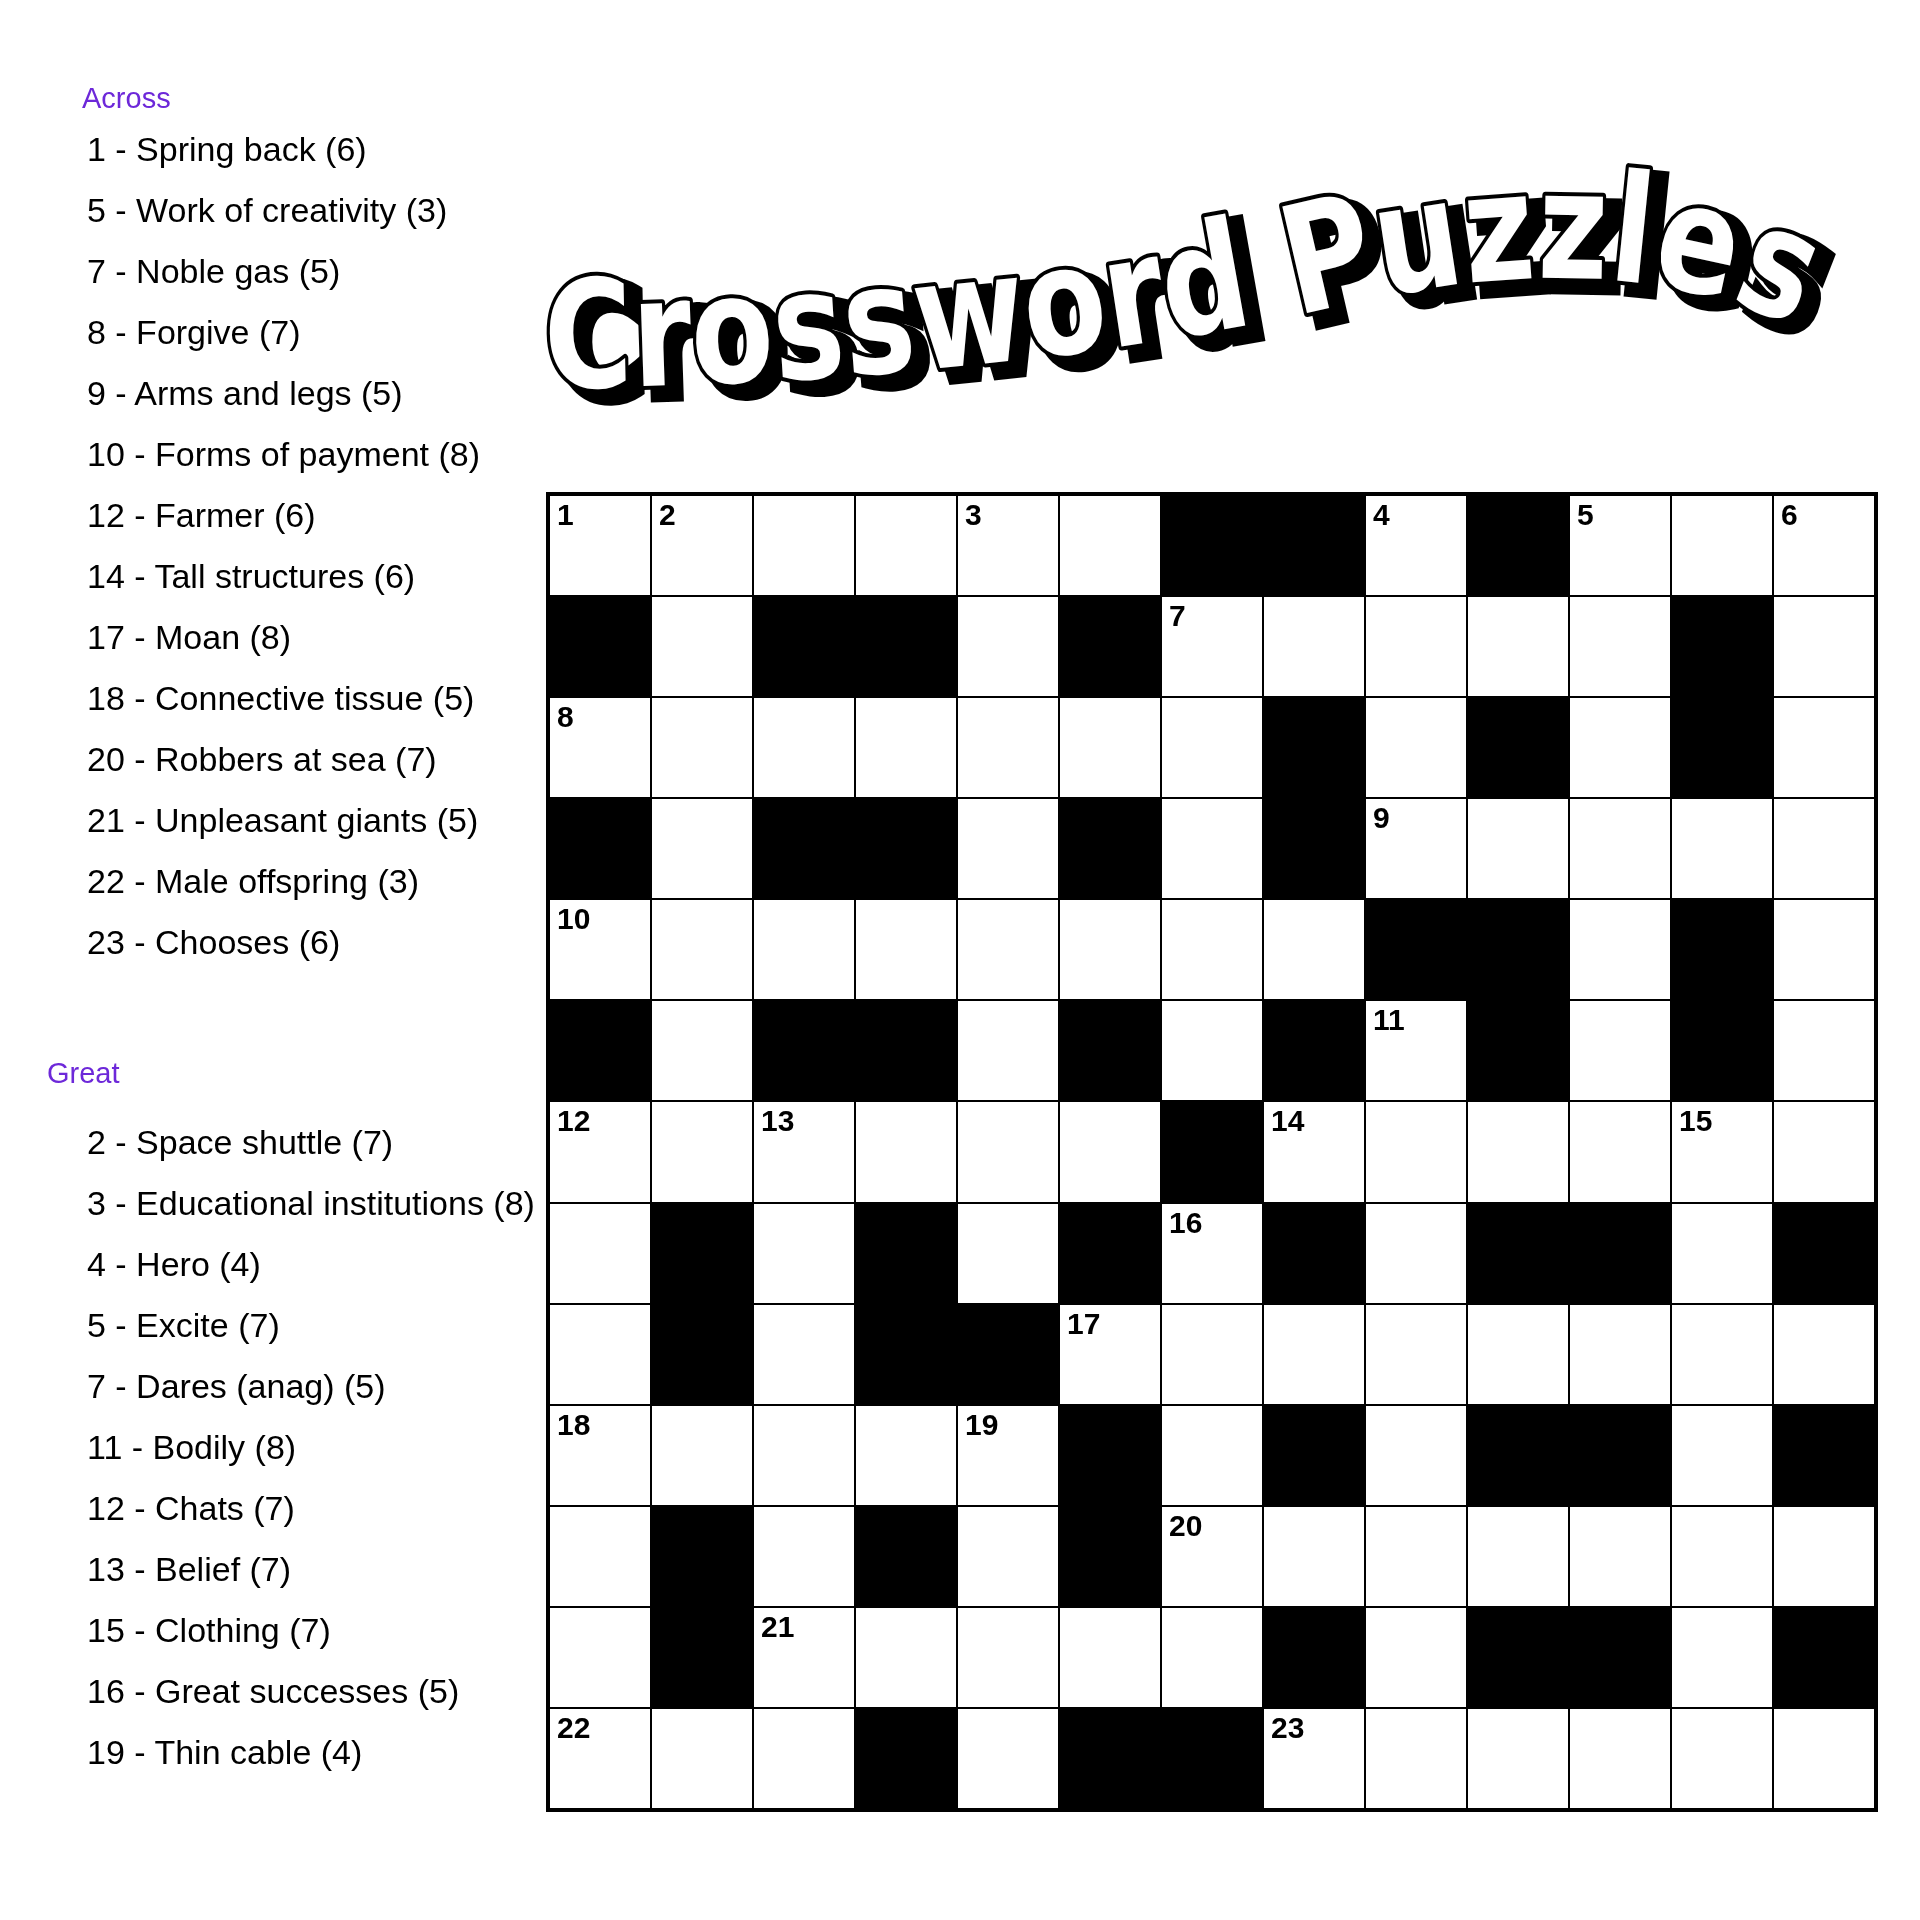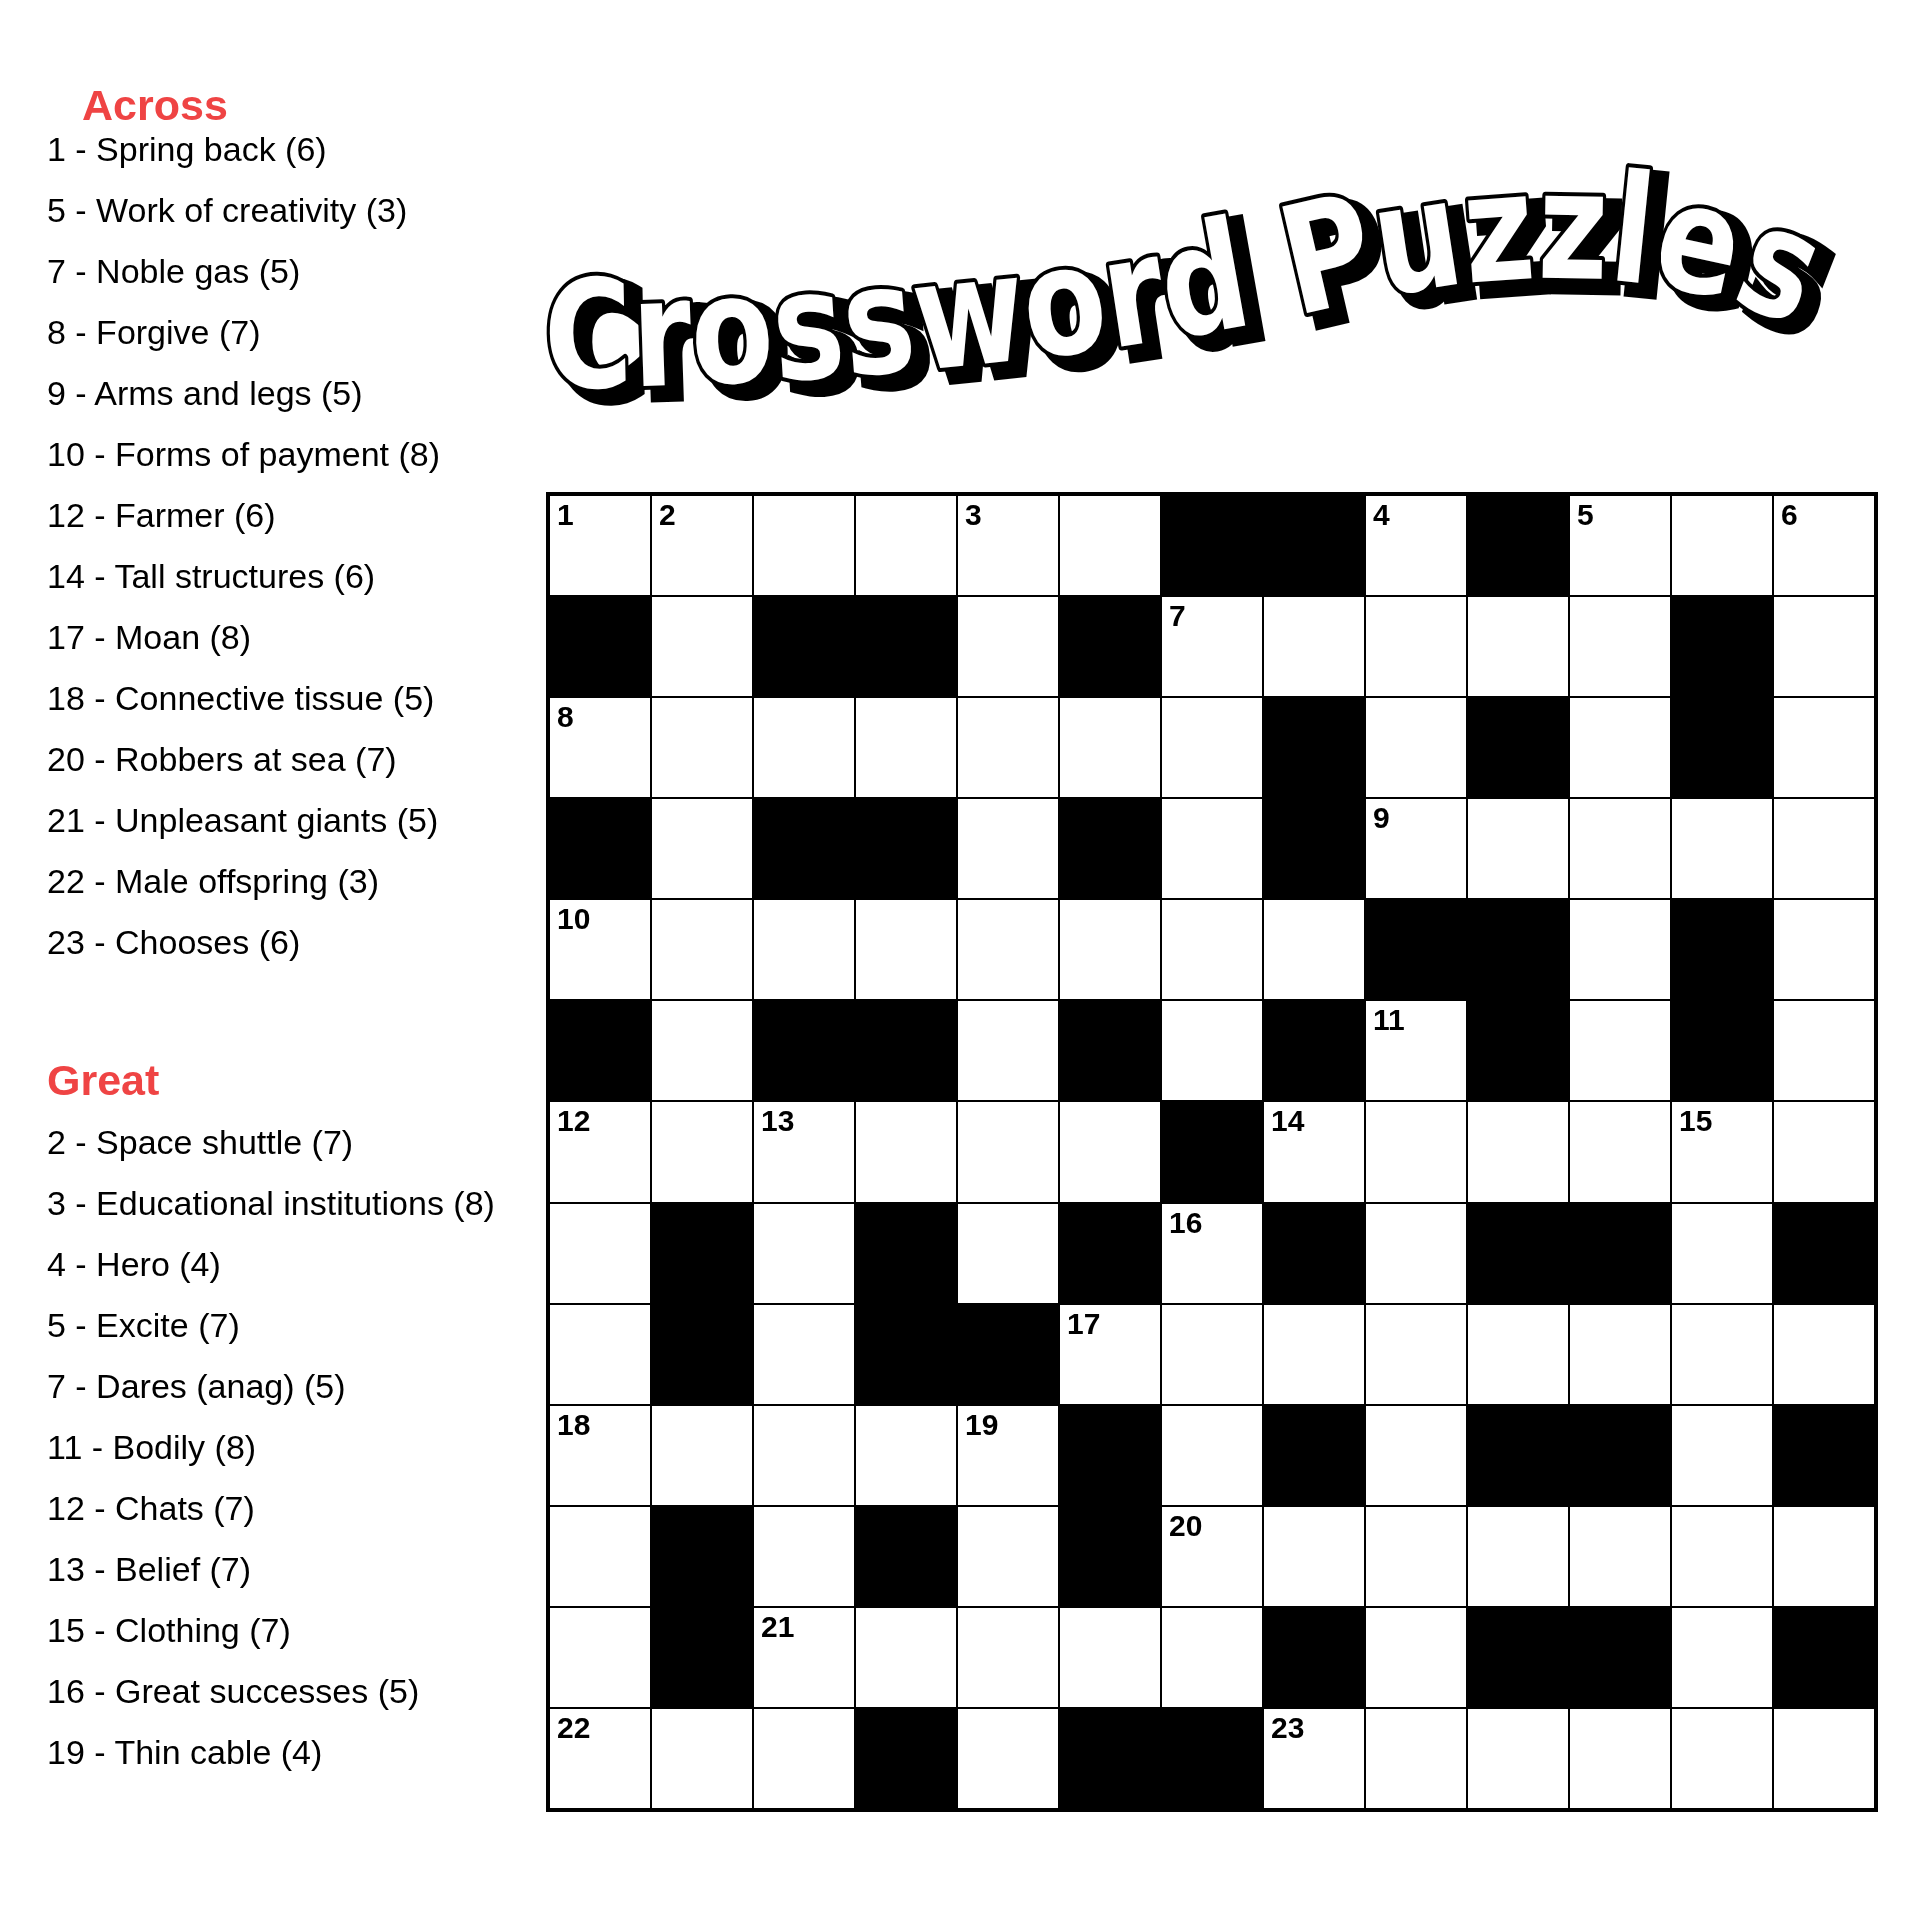--- a/index.html
+++ b/index.html
@@ -2,31 +2,31 @@
 <html><head>
 <meta charset="utf-8">
 <style>
   html,body{margin:0;padding:0;}
   body{
     width:1920px;height:1920px;position:relative;overflow:hidden;
     background:#ffffff;color:#000;
     font-family:"Liberation Sans", sans-serif;
   }
   .hdr{
-    position:absolute;font-weight:bold;font-size:43px;line-height:1;color:#ef4444;
+    position:absolute;font-weight:normal;font-size:29px;line-height:1;color:#6d28d9;
   }
   #across-hdr{left:82px;top:84px;}
   #down-hdr{left:47px;top:1059px;}
   ul.clues{
     position:absolute;left:47px;margin:0;padding:0;list-style:none;
     font-size:34px;color:#000;white-space:nowrap;
   }
   #across-list{top:119px;}
   #down-list{top:1112px;}
-  ul.clues li{height:61px;line-height:61px;}
+  ul.clues li{height:61px;line-height:61px;margin-left:40px;}
   #grid{
     position:absolute;left:546px;top:492px;width:1332px;height:1320px;
     box-sizing:border-box;border:3px solid #000;background:#fff;
     display:grid;grid-template-columns:repeat(13,1fr);grid-template-rows:repeat(13,1fr);
   }
   .cell{
     position:relative;box-sizing:border-box;border:1.5px solid #000;background:#fff;
   }
   .cell.black{background:#000;}
   .cell .num{

